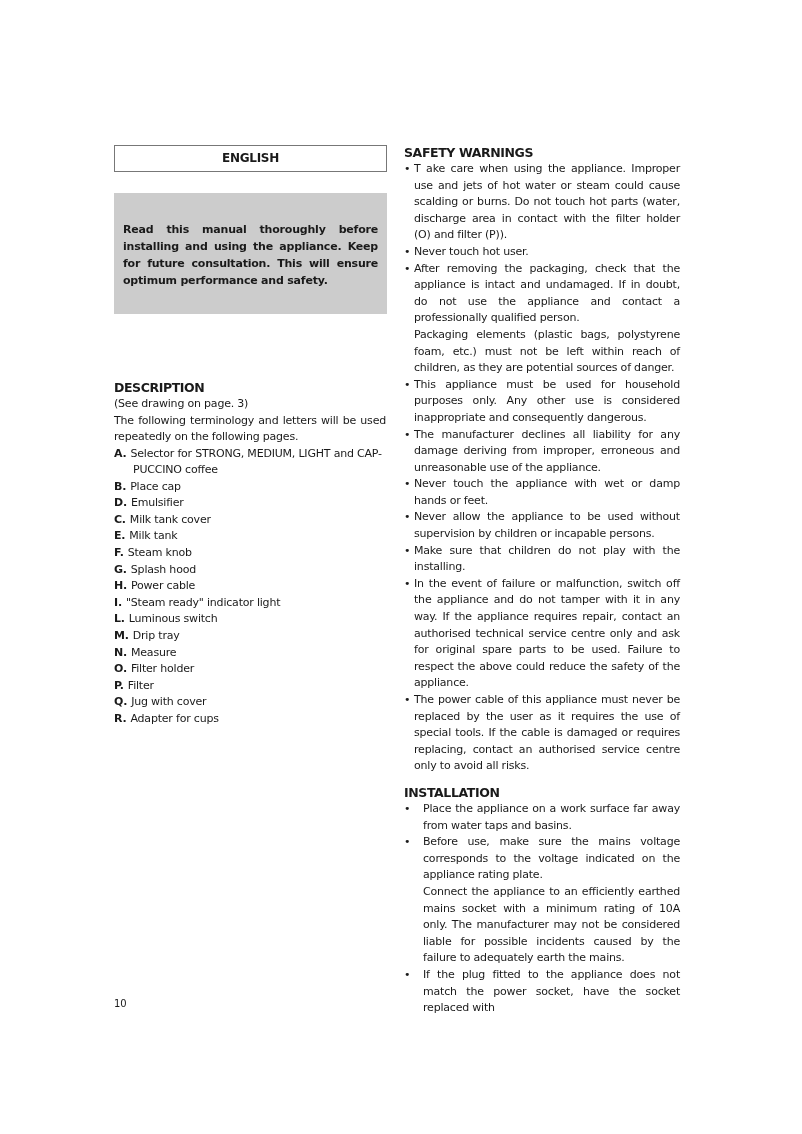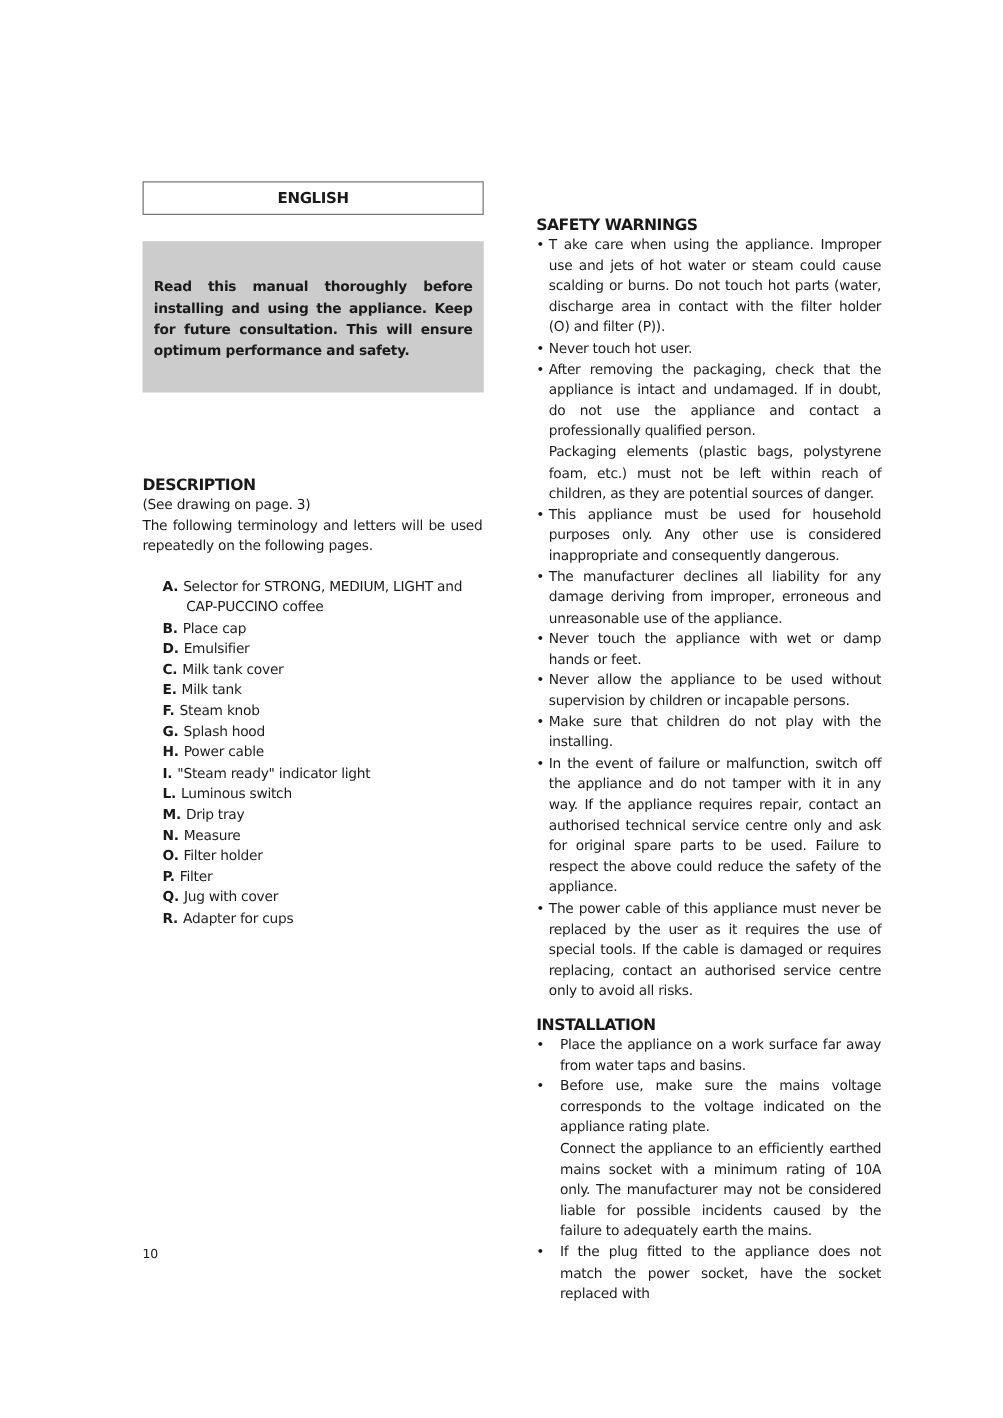--- a/index.html
+++ b/index.html
@@ -21,24 +21,23 @@
       width: 802px; height: 1134px;
     }
     .col-left {
       position: absolute;
       left: 114px;
       top: 145px;
       width: 272px;
     }
     .col-right {
       position: absolute;
-      left: 429px;
+      left: 404px;
       top: 145px;
       width: 276px;
-      margin-top: 27px;
     }
     .lang-box {
       box-sizing: border-box;
       width: 273px;
       height: 27px;
       border: 1px solid #777;
       border-bottom-width: 1.5px;
       text-align: center;
       font-weight: bold;
       font-size: 12px;
@@ -72,21 +71,21 @@
       width: 272px;
     }
     .para {
       font-size: 11px;
       line-height: 16.5px;
       text-align: justify;
       letter-spacing: -0.2px;
     }
     .legend-list {
       list-style: none;
-      margin: 16px;
+      margin: 0;
       padding: 0;
     }
     .legend-item {
       font-size: 11px;
       line-height: 16.6px;
       letter-spacing: -0.2px;
       padding-left: 19px;
       text-indent: -19px;
     }
     .legend-letter {

